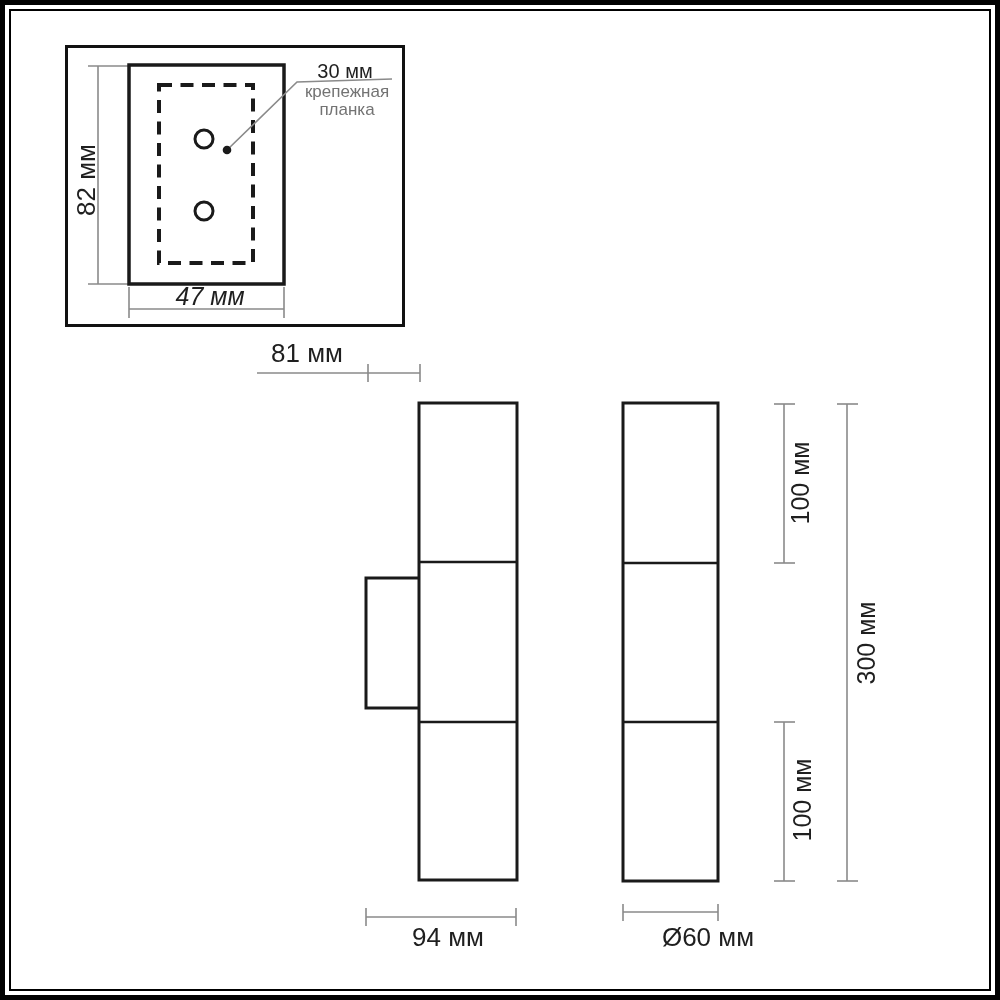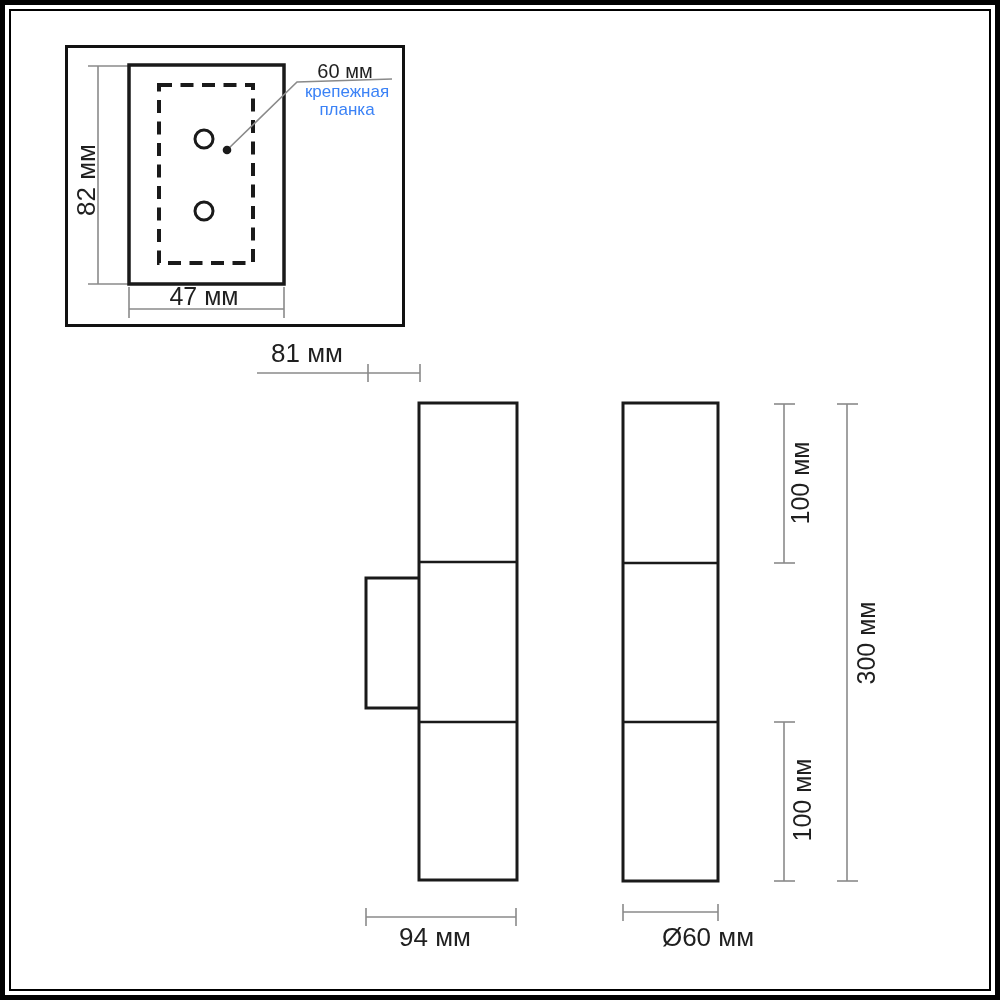--- a/index.html
+++ b/index.html
@@ -47,21 +47,21 @@
     line-height: 1;
   }
   .lbl.rot { transform: translate(-50%, -50%) rotate(-90deg); }
   .lbl.small { font-size: 20px; }
   .caption {
     position: absolute;
     transform: translate(-50%, -50%);
     text-align: center;
     font-size: 17px;
     line-height: 1.05;
-    color: #3b82f6;
+    color: #737373;
     white-space: nowrap;
   }
 </style>
 </head>
 <body>
 
 <div class="canvas">
 
   <div class="detail-box"></div>
 
@@ -130,36 +130,36 @@
 
     <g class="dim">
       <line x1="623" y1="904" x2="623" y2="921"></line>
       <line x1="623" y1="912" x2="718" y2="912"></line>
       <line x1="718" y1="904" x2="718" y2="921"></line>
     </g>
   </svg>
 
   <div class="lbl rot" style="left:86px;  top:180px;">82 мм</div>
 
-  <div class="lbl" style="left:204px; top:296px; font-size:25px;">47 мм</div>
+  <div class="lbl" style="left:210px; top:296px; font-size:25px;font-style:italic;">47 мм</div>
 
-  <div class="lbl small" style="left:345px; top:71px;">60 мм</div>
+  <div class="lbl small" style="left:345px; top:71px;">30 мм</div>
 
   <div class="caption" style="left:347px; top:101px;">
     <div>крепежная</div>
     <div>планка</div>
   </div>
 
   <div class="lbl" style="left:307px; top:353px;">81 мм</div>
 
   <div class="lbl rot" style="left:800px; top:483px; font-size:25px;">100 мм</div>
 
   <div class="lbl rot" style="left:866px; top:643px; font-size:25px;">300 мм</div>
 
   <div class="lbl rot" style="left:802px; top:800px; font-size:25px;">100 мм</div>
 
-  <div class="lbl" style="left:435px; top:937px;">94 мм</div>
+  <div class="lbl" style="left:448px; top:937px;">94 мм</div>
 
   <div class="lbl" style="left:708px; top:937px;">Ø60 мм</div>
 
   <div class="frame-inner"></div>
   <div class="frame-outer"></div>
 </div>
 
 </body></html>

